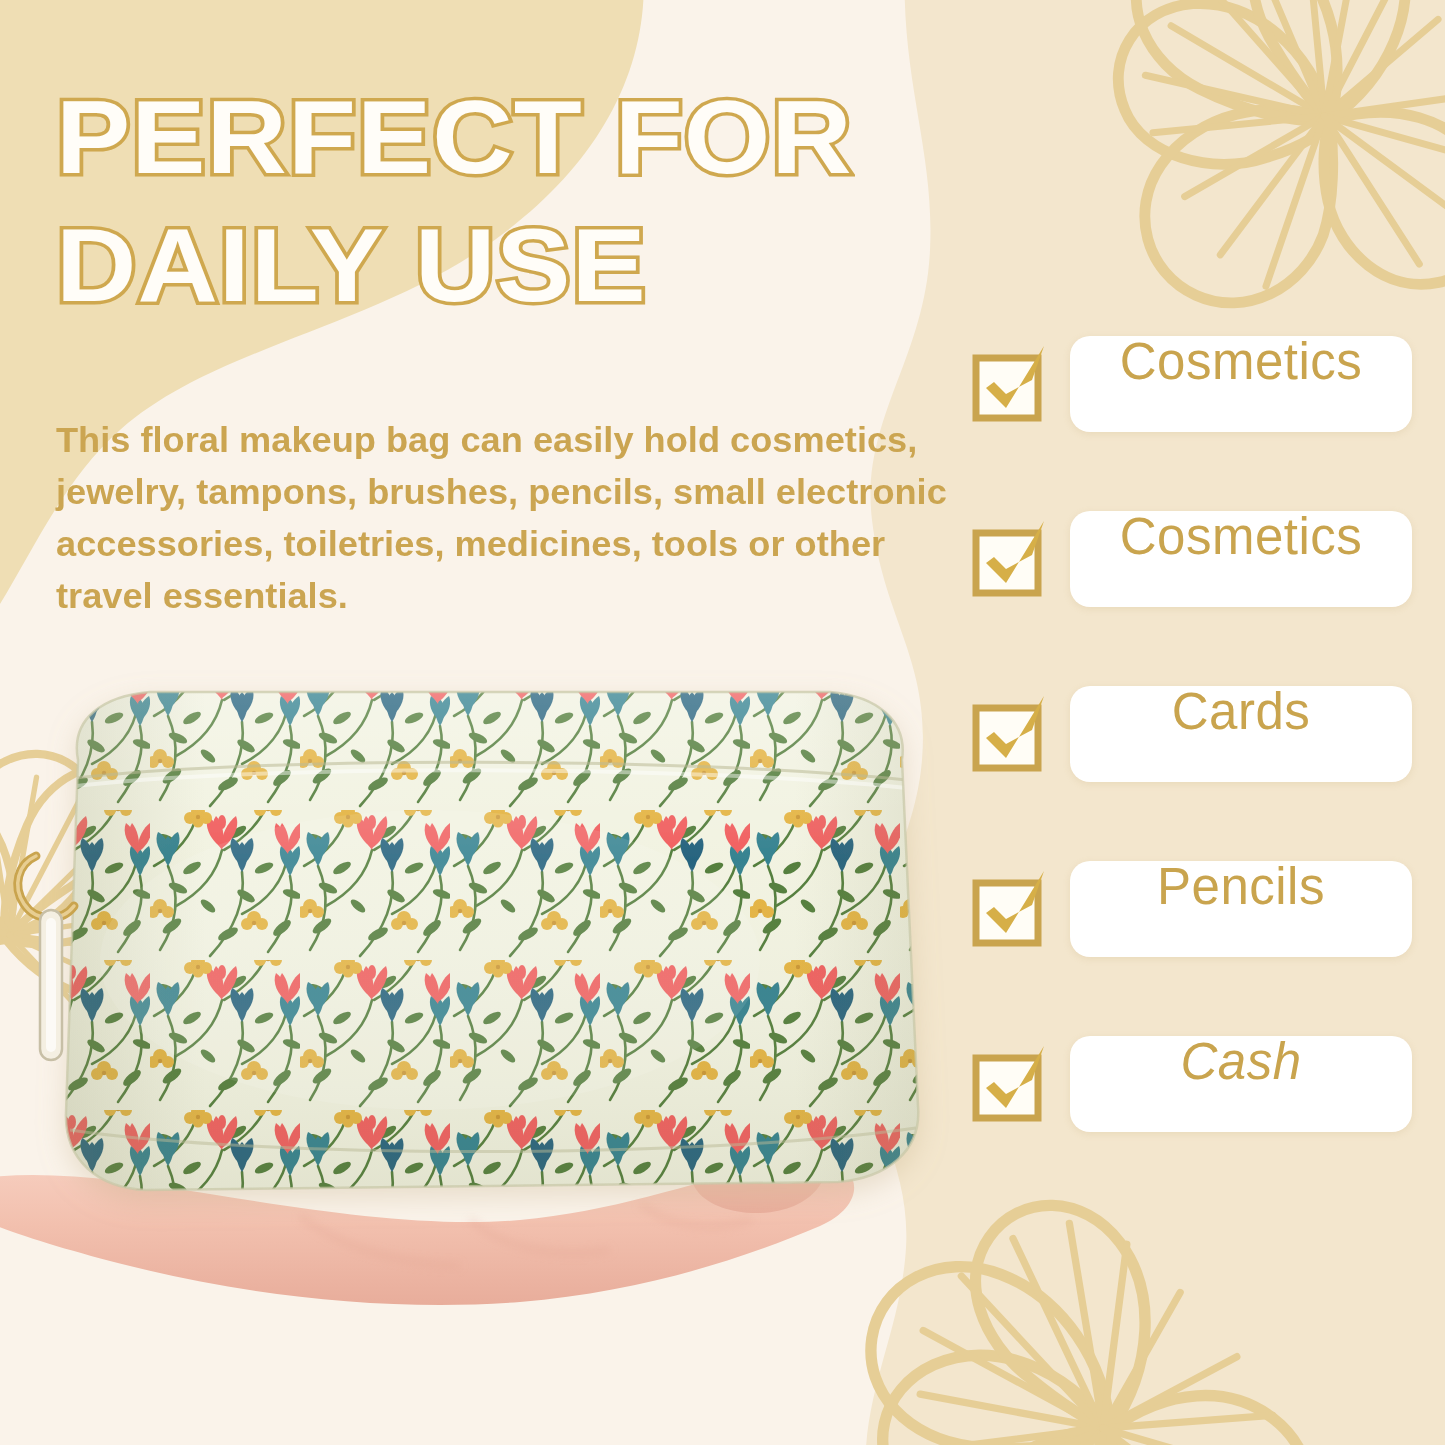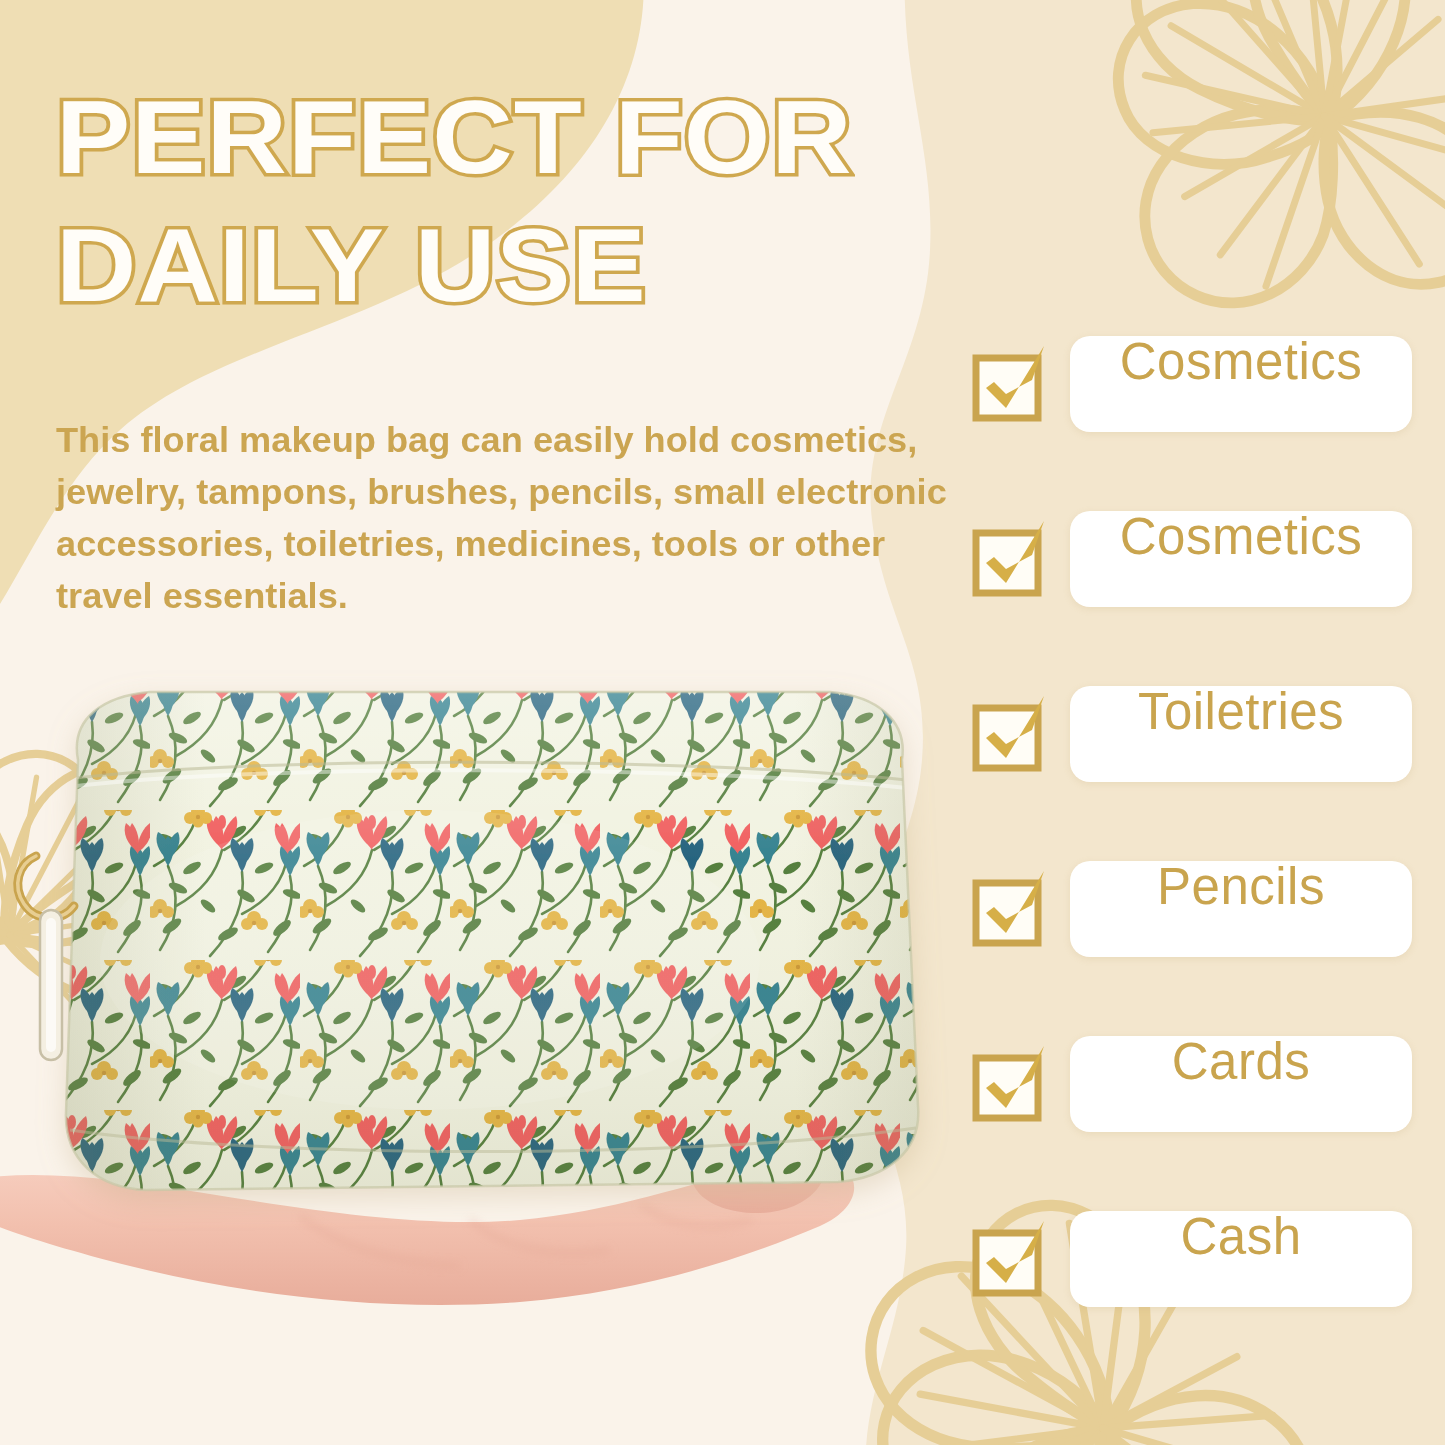--- a/index.html
+++ b/index.html
@@ -75,21 +75,21 @@
     width: 440px;
     z-index: 7;
   }
   .check-row {
     position: relative;
     height: 96px;
     margin-bottom: 79px;
     display: flex;
     align-items: center;
   }
-  .check-row:last-child { margin-bottom: 0; }
+  .check-row:last-child { margin-bottom: 0; font-style: italic; }
 
   .checkbox-icon {
     position: relative;
     width: 76px;
     height: 76px;
     flex: 0 0 76px;
     margin-right: 22px;
   }
   .checkbox-icon svg { display: block; overflow: visible; }
 
@@ -432,29 +432,30 @@
         <svg width="76" height="76" viewBox="0 0 76 76">
           <rect x="4" y="12" width="62" height="60" fill="#FFFDF6" stroke="#C9A44E" stroke-width="7"></rect>
           <path d="M 14,42 L 34,62 L 72,0 L 60,34 L 34,48 L 22,36 Z" fill="#D6AF48"></path>
         </svg>
       </span>
       <span class="pill">
         <span class="pill-label">Cosmetics</span>
       </span>
     </div>
 
+
     <div class="check-row">
       <span class="checkbox-icon">
         <svg width="76" height="76" viewBox="0 0 76 76">
           <rect x="4" y="12" width="62" height="60" fill="#FFFDF6" stroke="#C9A44E" stroke-width="7"></rect>
           <path d="M 14,42 L 34,62 L 72,0 L 60,34 L 34,48 L 22,36 Z" fill="#D6AF48"></path>
         </svg>
       </span>
       <span class="pill">
-        <span class="pill-label">Toiletries</span>
+        <span class="pill-label">Cards</span>
       </span>
     </div>
 
     <div class="check-row">
       <span class="checkbox-icon">
         <svg width="76" height="76" viewBox="0 0 76 76">
           <rect x="4" y="12" width="62" height="60" fill="#FFFDF6" stroke="#C9A44E" stroke-width="7"></rect>
           <path d="M 14,42 L 34,62 L 72,0 L 60,34 L 34,48 L 22,36 Z" fill="#D6AF48"></path>
         </svg>
       </span>
@@ -464,31 +465,19 @@
     </div>
 
     <div class="check-row">
       <span class="checkbox-icon">
         <svg width="76" height="76" viewBox="0 0 76 76">
           <rect x="4" y="12" width="62" height="60" fill="#FFFDF6" stroke="#C9A44E" stroke-width="7"></rect>
           <path d="M 14,42 L 34,62 L 72,0 L 60,34 L 34,48 L 22,36 Z" fill="#D6AF48"></path>
         </svg>
       </span>
       <span class="pill">
-        <span class="pill-label">Cards</span>
+        <span class="pill-label">Cash</span>
       </span>
     </div>
 
-    <div class="check-row">
-      <span class="checkbox-icon">
-        <svg width="76" height="76" viewBox="0 0 76 76">
-          <rect x="4" y="12" width="62" height="60" fill="#FFFDF6" stroke="#C9A44E" stroke-width="7"></rect>
-          <path d="M 14,42 L 34,62 L 72,0 L 60,34 L 34,48 L 22,36 Z" fill="#D6AF48"></path>
-        </svg>
-      </span>
-      <span class="pill">
-        <span class="pill-label">Cash</span>
-      </span>
-    </div>
-
   </div>
 
 </div>
 
 </body></html>

